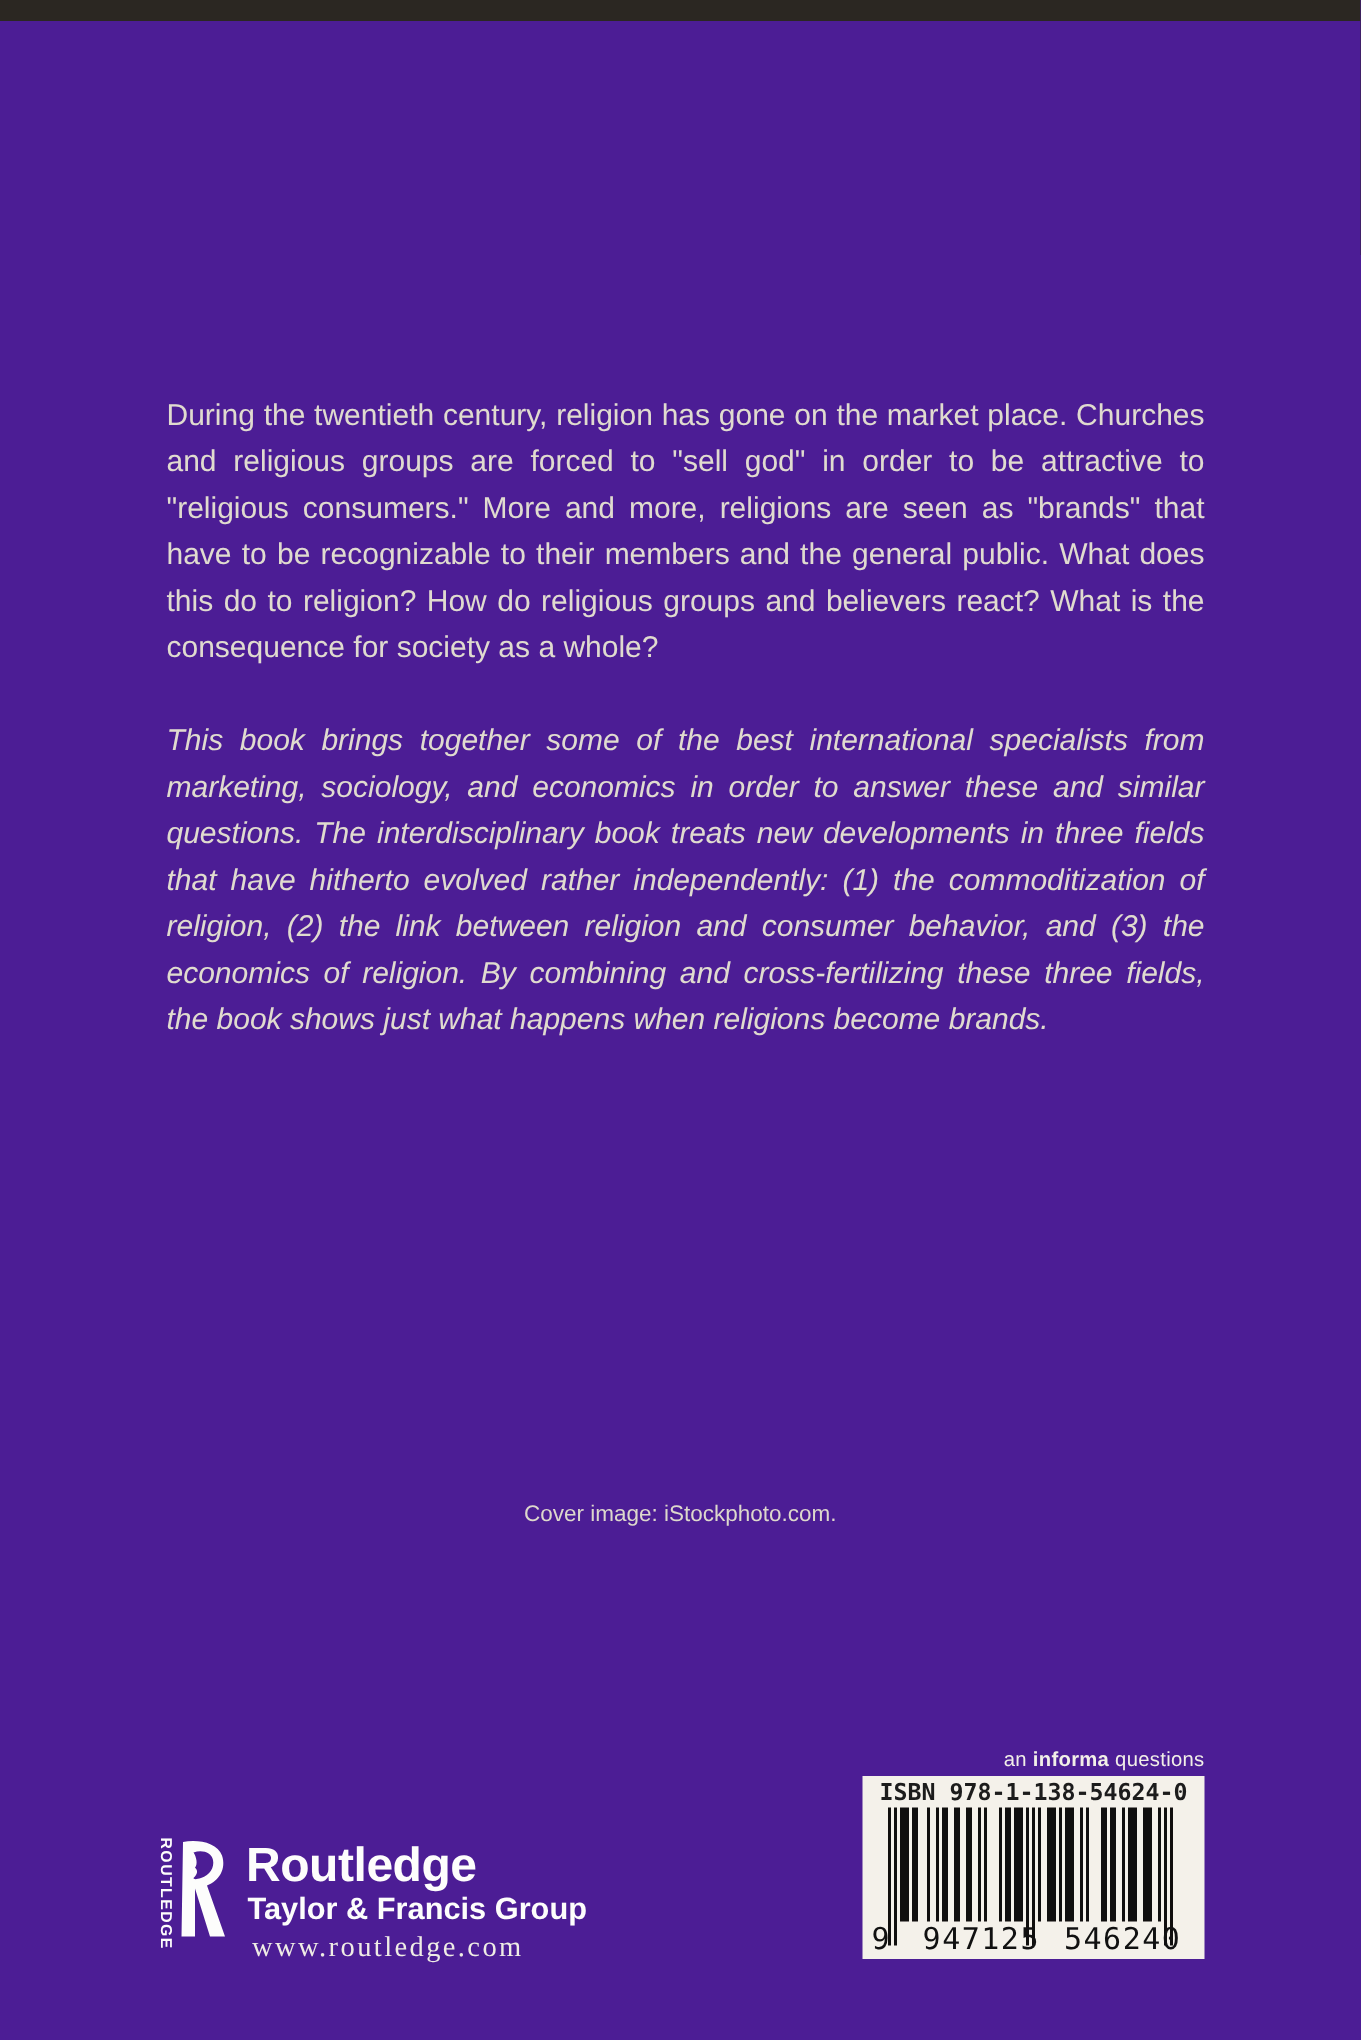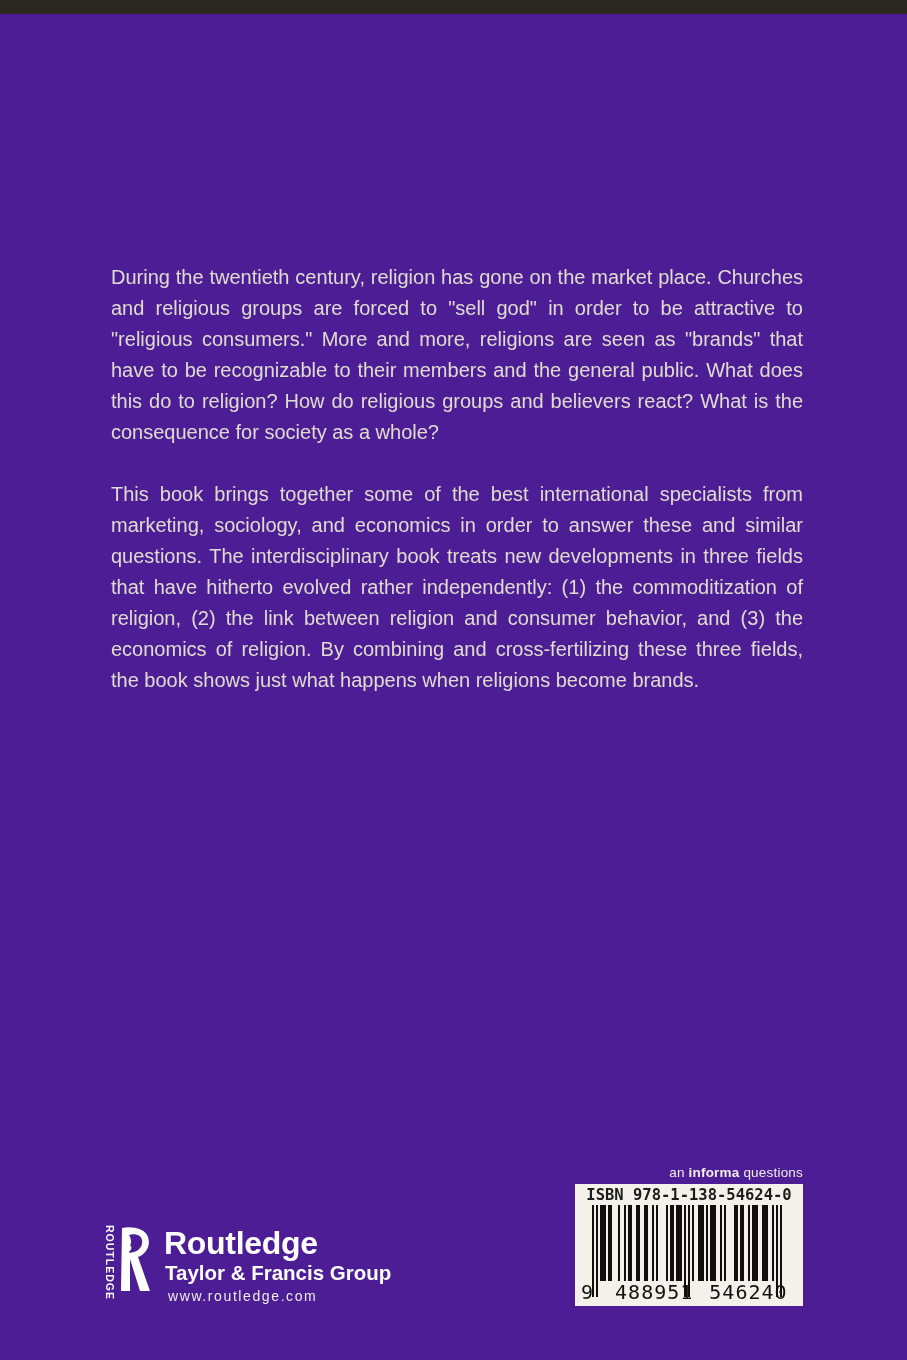--- a/index.html
+++ b/index.html
@@ -12,21 +12,21 @@
   .cover{position:relative;width:907px;height:1360px;background:#4c1d95;margin-top:14px;}
 
   
   .copy{
     position:absolute;left:111px;top:248px;width:692px;
     color:#e0dbcf;
     font-size:20px;line-height:31px;
     text-align:justify;
   }
   .copy p{margin:0;}
-  .copy p + p{margin-top:31px;}
+  .copy p + p{margin-top:31px;font-style:italic;}
 
   
   .credits{position:absolute;left:0;right:0;top:987px;text-align:center;color:#ddd8cc;}
   .cover-image-line{font-size:15px;margin:0 0 22px 0;}
   .category-line{font-size:16.5px;margin:0;}
 
   
   .informa{
     position:absolute;left:575px;top:1151px;width:228px;
     text-align:right;color:#f2efe8;font-size:13.5px;letter-spacing:.2px;
@@ -68,33 +68,34 @@
     font-size:10.5px;font-weight:bold;letter-spacing:1px;
     color:#fdfdfc;height:70px;line-height:11px;
     font-family:"Liberation Sans", sans-serif;
   }
   .r-mark{width:36px;height:70px;margin-left:2px;}
   .pub-text{margin-left:11px;margin-top:2px;}
   .pub-name{
     font-size:32px;font-weight:600;line-height:32px;color:#fdfdfc;letter-spacing:-.3px;margin:0;
   }
   .pub-group{font-size:20.5px;font-weight:700;line-height:22px;color:#fdfdfc;margin:3px 0 0 1px;}
-  .pub-site{font-size:14px;color:#efece5;letter-spacing:1.6px;margin:4px 0 0 4px;}
+  .pub-site{font-size:19px;color:#efece5;letter-spacing:1.6px;margin:4px 0 0 4px;font-family:Liberation Serif, serif;}
 </style>
 </head>
 <body>
 
 <div class="cover">
 
   <div class="copy">
     <p>During the twentieth century, religion has gone on the market place. Churches and religious groups are forced to "sell god" in order to be attractive to "religious consumers." More and more, religions are seen as "brands" that have to be recognizable to their members and the general public. What does this do to religion? How do religious groups and believers react? What is the consequence for society as a whole?</p>
     <p>This book brings together some of the best international specialists from marketing, sociology, and economics in order to answer these and similar questions. The interdisciplinary book treats new developments in three fields that have hitherto evolved rather independently: (1) the commoditization of religion, (2) the link between religion and consumer behavior, and (3) the economics of religion. By combining and cross-fertilizing these three fields, the book shows just what happens when religions become brands.</p>
   </div>
 
   <div class="credits">
+    <p class="cover-image-line">Cover image: iStockphoto.com.</p>
   </div>
 
   <div class="informa"><span>an </span><span class="brand">informa</span><span> questions</span></div>
 
   <div class="barcode">
     <div class="isbn-line">ISBN 978-1-138-54624-0</div>
     <div class="bars">
         <span class="module on tall"></span>
         <span class="module tall"></span>
         <span class="module on tall"></span>
@@ -186,21 +187,21 @@
         <span class="module"></span>
         <span class="module"></span>
         <span class="module on"></span>
         <span class="module"></span>
         <span class="module on tall"></span>
         <span class="module tall"></span>
         <span class="module on tall"></span>
       </div>
     <div class="digits-row">
       <span class="digit-left">9</span>
-      <span class="digit-g1">488951</span>
+      <span class="digit-g1">947125</span>
       <span class="digit-g2">546240</span>
     </div>
   </div>
 
   <div class="publisher">
     <div class="logo-mark">
       <div class="vertical-name">ROUTLEDGE</div>
       <svg class="r-mark" viewBox="0 0 36 66" xmlns="http://www.w3.org/2000/svg" aria-hidden="true">
         <path fill="#fdfdfc" fill-rule="evenodd" d="
           M5 1

